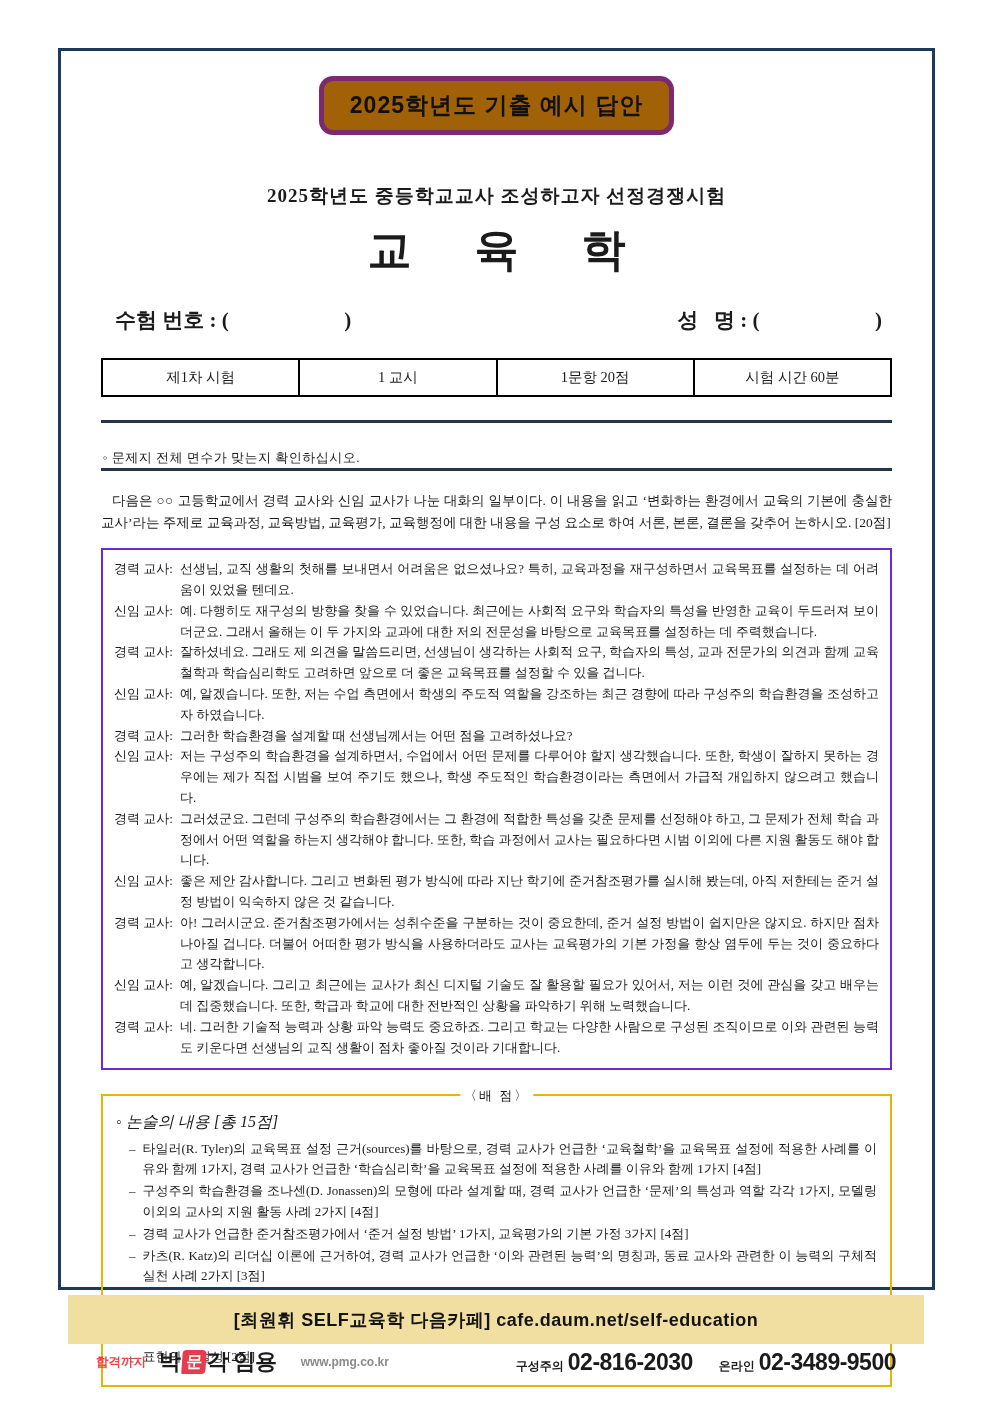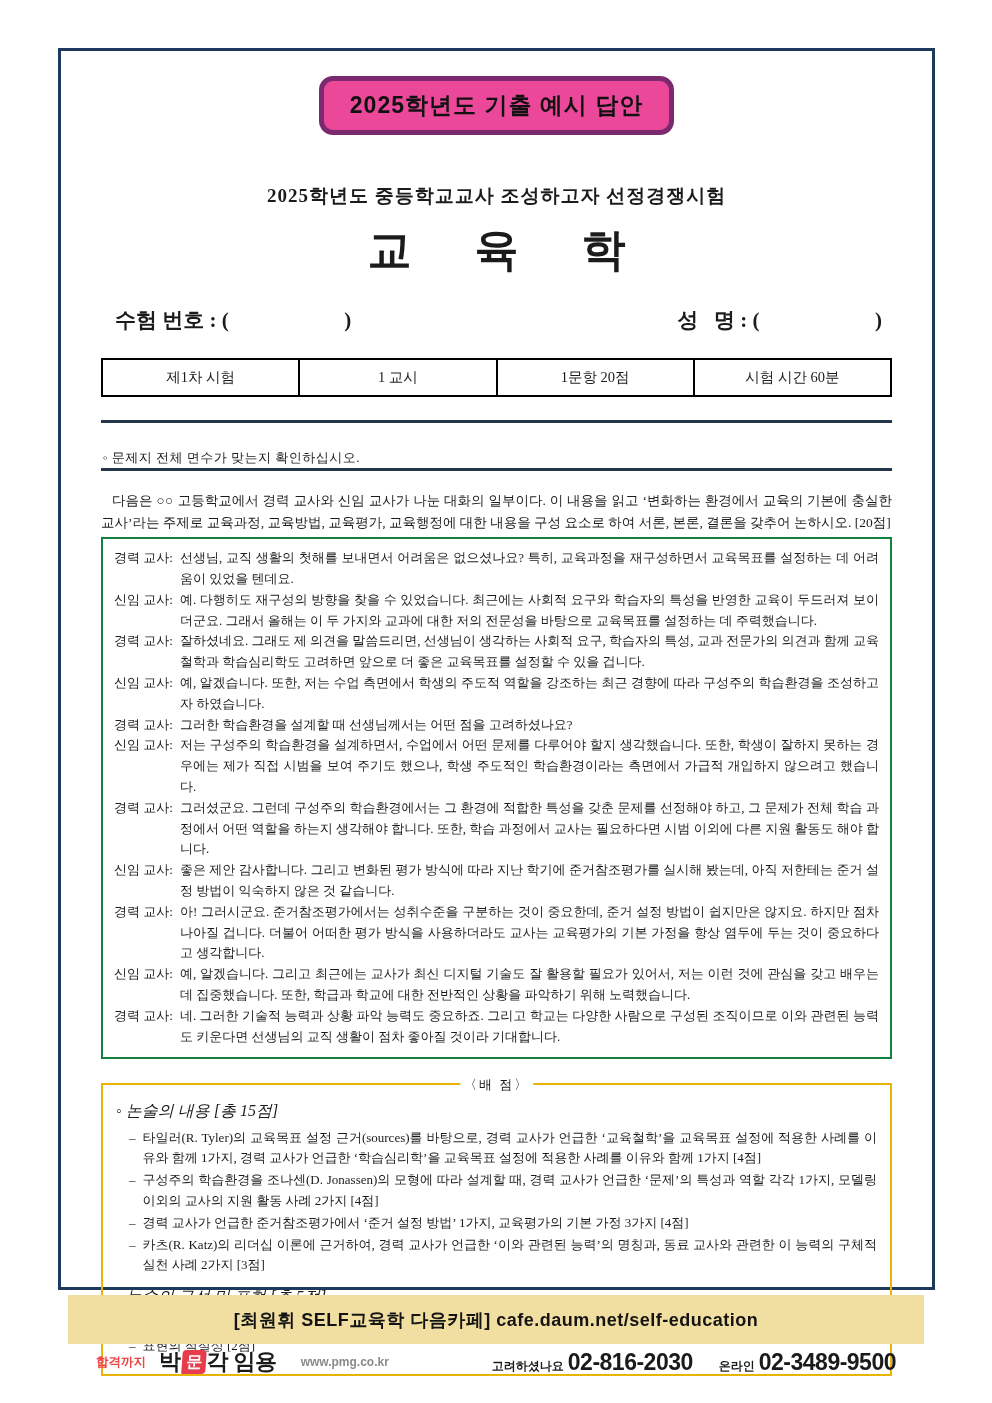--- a/index.html
+++ b/index.html
@@ -19,21 +19,21 @@
     background: #ffffff;
     padding: 0 40px;
   }
 
   
   .badge-wrap { text-align: center; margin-top: 25px; }
   .badge {
     display: inline-block;
     border: 5px solid #7b2a70;
     border-radius: 14px;
-    background: #ec4899;
+    background: #a16207;
     padding: 9px 26px;
     font-family: "Liberation Sans", sans-serif;
     font-weight: bold;
     font-size: 23px;
     color: #111;
     letter-spacing: 1px;
   }
 
   
   .exam-title {
@@ -92,22 +92,22 @@
   .instruction {
     margin-top: 19px;
     font-size: 13.5px;
     line-height: 1.6;
     text-align: justify;
     text-indent: 11px;
   }
 
   
   .dialogue-box {
-    margin-top: 4px;
-    border: 2px solid #15803d;
+    margin-top: 15px;
+    border: 2px solid #6d28d9;
     padding: 9px 11px 10px 11px;
     font-size: 13px;
     line-height: 1.6;
   }
   .dlg-line { display: flex; }
   .dlg-speaker { white-space: nowrap; flex: 0 0 auto; margin-right: 7px; }
   .dlg-text { flex: 1 1 auto; text-align: justify; }
 
   
   .score-box {
@@ -311,21 +311,21 @@
     <span class="pmg-pass">합격까지</span>
     <span class="pmg-name">
         <span>박</span>
         <span class="pmg-moon">문</span>
         <span>각 임용</span>
       </span>
     <span class="pmg-url">www.pmg.co.kr</span>
   </div>
   <div class="phones">
     <div class="phone-group">
-      <span class="phone-label">고려하셨나요</span>
+      <span class="phone-label">구성주의</span>
       <span class="phone-number">02-816-2030</span>
     </div>
     <div class="phone-group">
       <span class="phone-label">온라인</span>
       <span class="phone-number">02-3489-9500</span>
     </div>
   </div>
 </div>
 
 </body></html>

